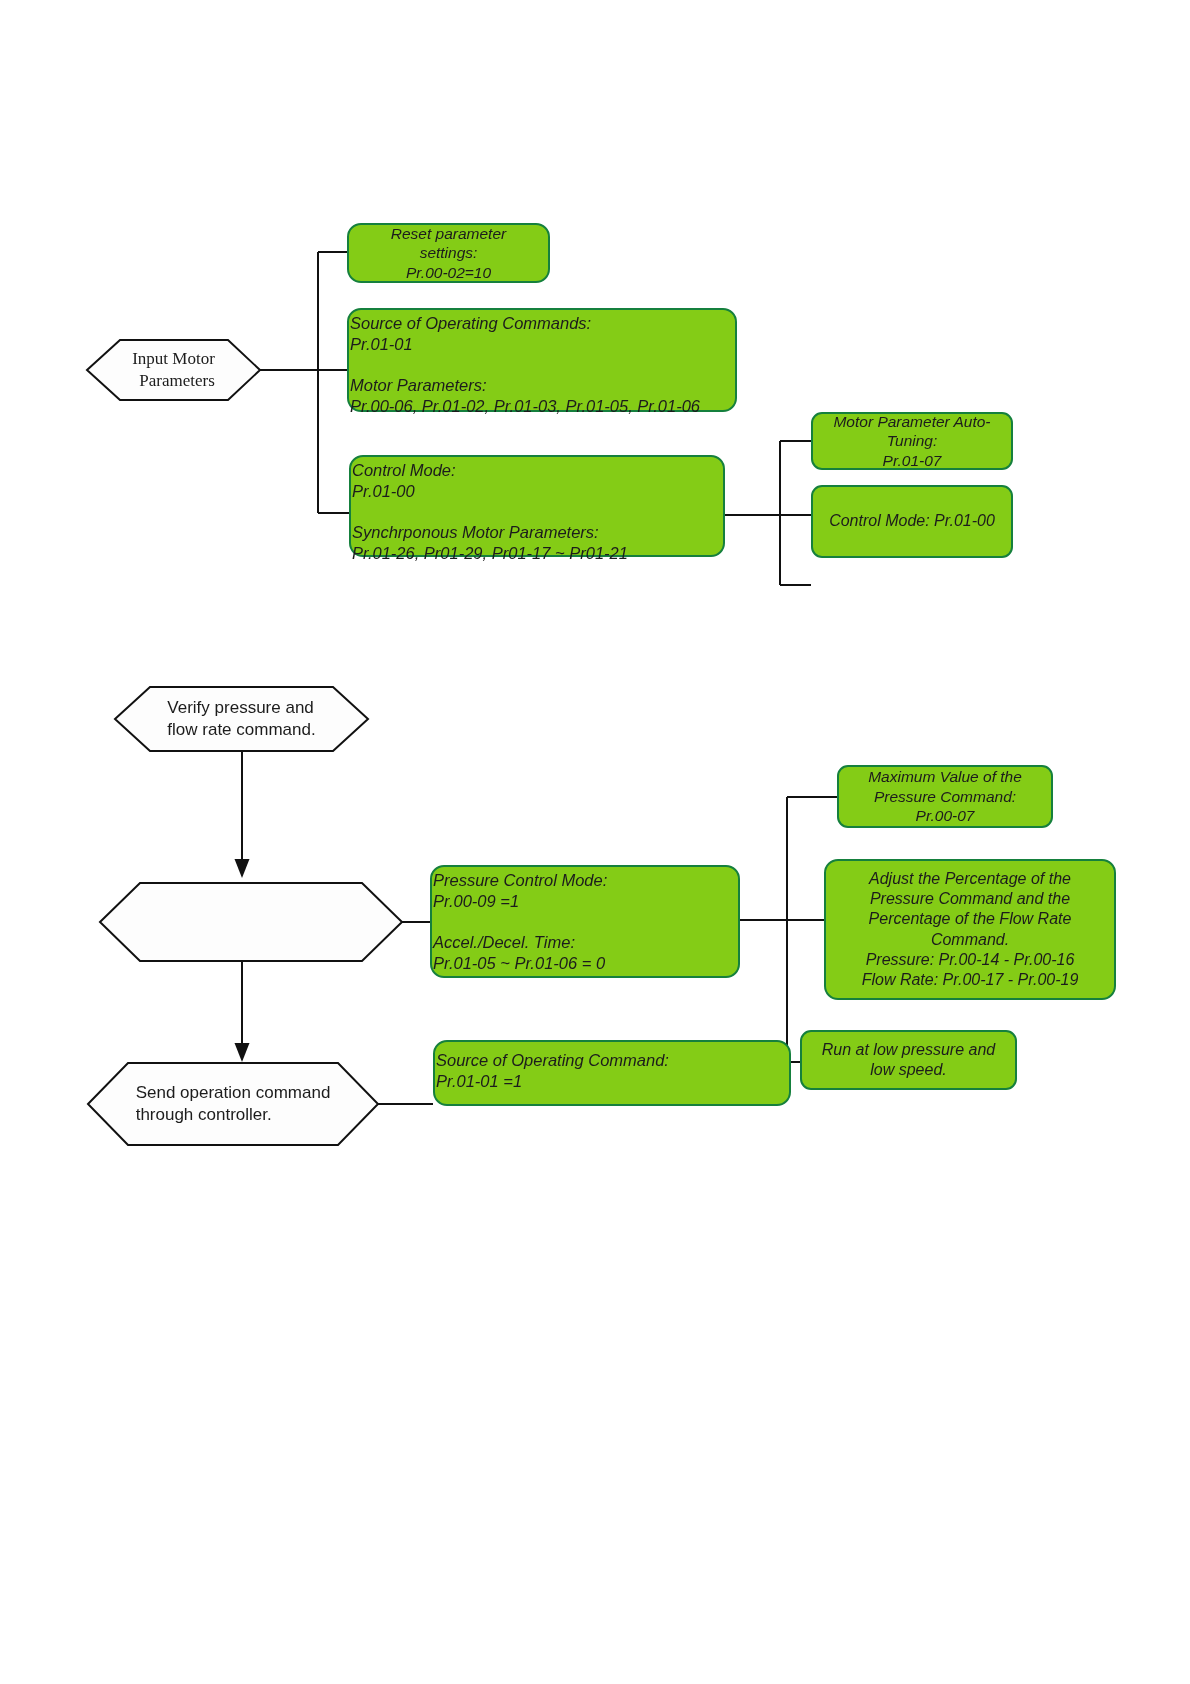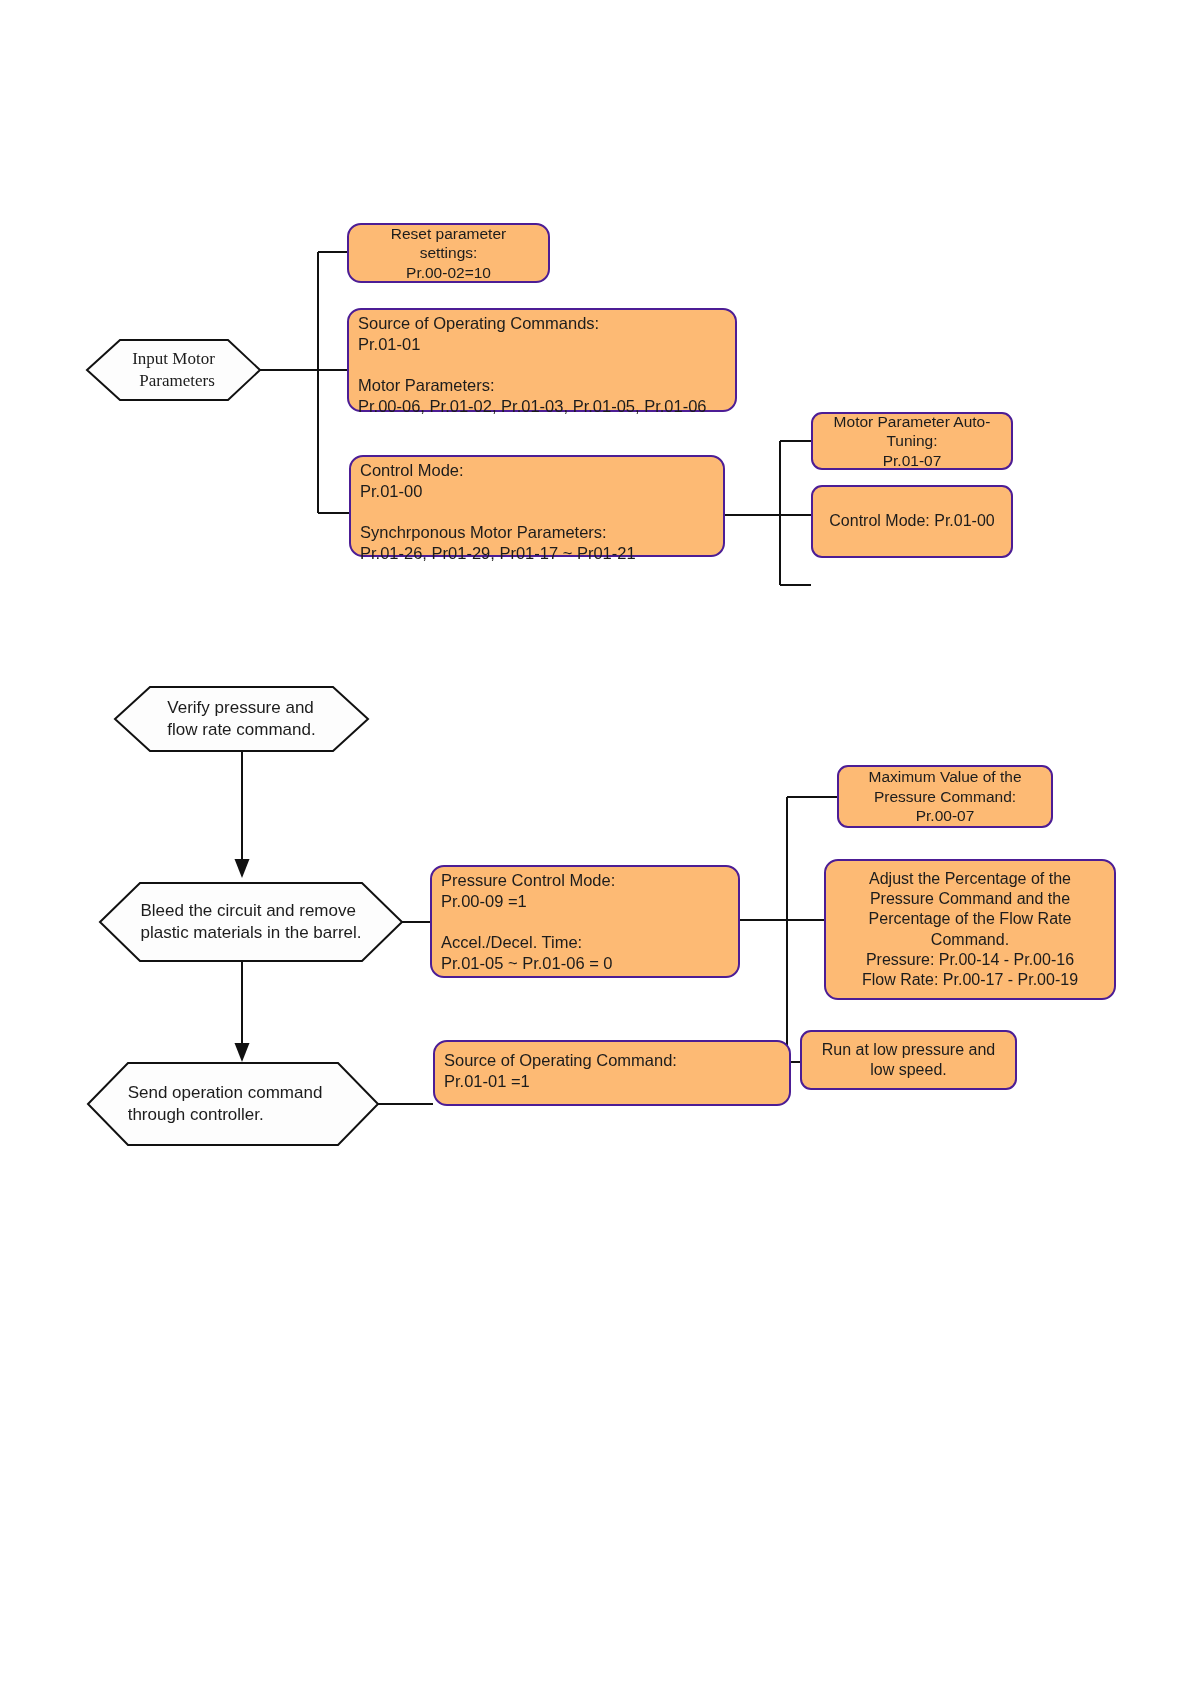--- a/index.html
+++ b/index.html
@@ -8,29 +8,30 @@
     width:1190px;height:1684px;
     background:#ffffff;
     font-family:"Liberation Sans", sans-serif;
     color:#1c1c1c;
     overflow:hidden;
   }
   svg.layer{position:absolute;left:0;top:0;width:1190px;height:1684px;}
   .node{
     position:absolute;
     box-sizing:border-box;
-    background:#fdba74;
-    border:2px solid #4c1d95;
+    background:#84cc16;
+    border:2px solid #15803d;
     white-space:pre-line;
     line-height:1.26;
     font-size:16.5px;
+    font-style:italic;
   }
   .box{border-radius:14px;}
   .box-sm{border-radius:11px;}
-  .left{text-align:left;padding:3px 6px 0 9px;}
+  .left{text-align:left;padding:3px 6px 0 1px;}
   .center{display:flex;align-items:center;justify-content:center;text-align:center;padding:0 4px;}
   .hex-label{
     position:absolute;
     display:flex;align-items:center;justify-content:center;
     white-space:pre-line;
     font-size:17px;line-height:1.28;
   }
   .hex-label.ta-left{text-align:right;font-family:Liberation Serif, serif;}
   .fs15{font-size:15.5px;}
   .fs16{font-size:16px;}
@@ -77,24 +78,22 @@
       <polygon points="88,1104 128,1063 338,1063 378,1104 338,1145 128,1145"></polygon>
     </g>
   </svg>
 
   <div class="hex-label ta-left" style="left:87px;top:340px;width:173px;height:60px">Input Motor
 Parameters</div>
 
   <div class="hex-label" style="left:115px;top:687px;width:253px;height:64px">Verify pressure and
 flow rate command.</div>
 
-  <div class="hex-label" style="left:100px;top:883px;width:302px;height:78px">Bleed the circuit and remove
-plastic materials in the barrel.</div>
 
-  <div class="hex-label" style="left:80px;top:1063px;width:290px;height:82px">Send operation command
+  <div class="hex-label" style="left:88px;top:1063px;width:290px;height:82px">Send operation command
 through controller.</div>
 
   <div class="node box center fs15" style="left:347px;top:223px;width:203px;height:60px">Reset parameter
 settings:
 Pr.00-02=10</div>
 
   <div class="node box left" style="left:347px;top:308px;width:390px;height:104px">Source of Operating Commands:
 Pr.01-01
 
 Motor Parameters:

